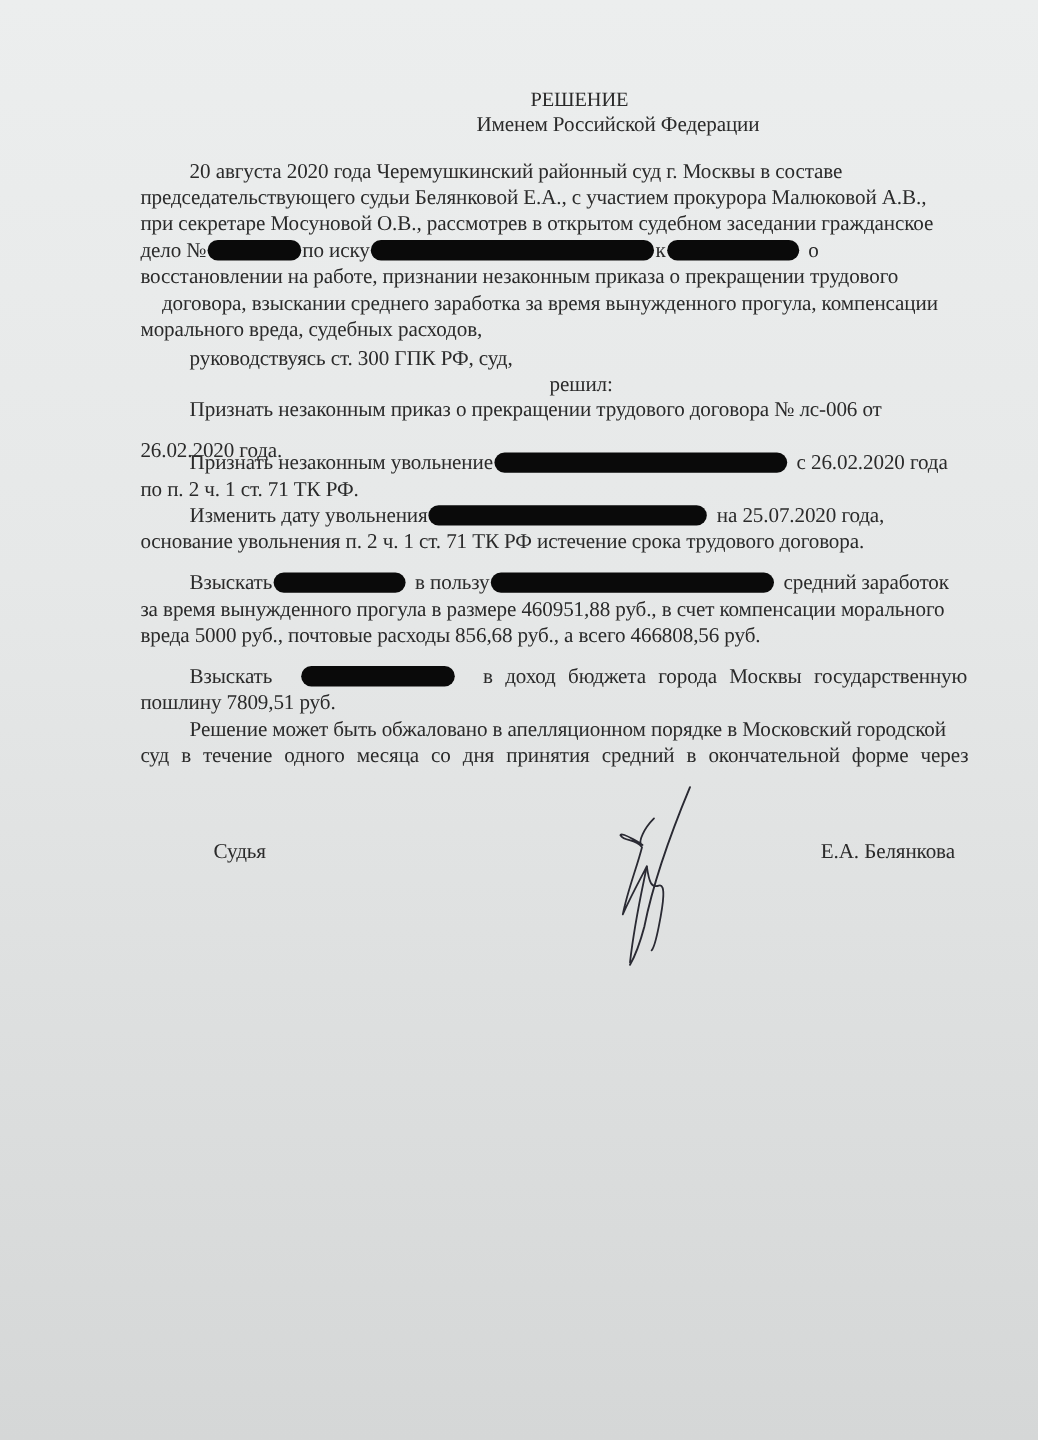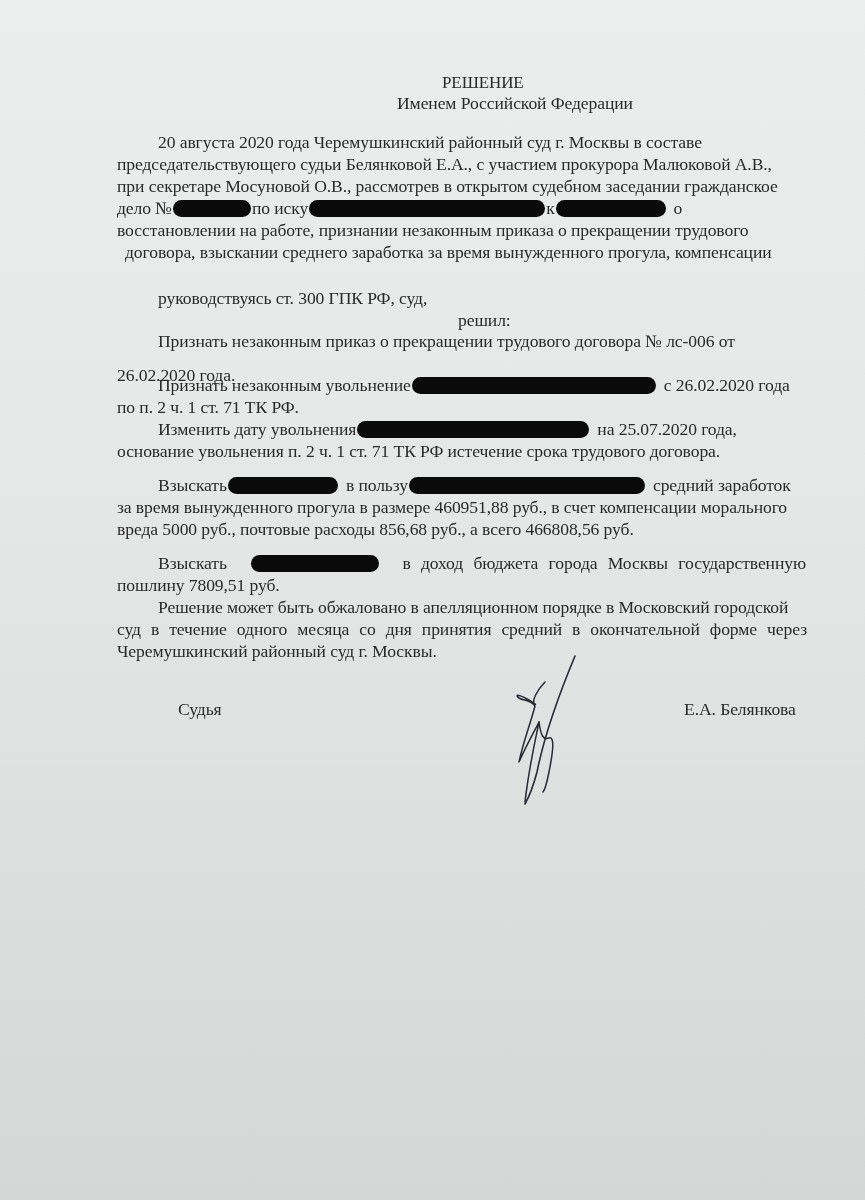--- a/index.html
+++ b/index.html
@@ -31,21 +31,22 @@
   <div class="line title" style="left:442px; top:72px;">РЕШЕНИЕ</div>
   <div class="line" style="left:397px; top:92px;">Именем Российской Федерации</div>
 
   <div class="line" style="left:158px; top:131px;">20 августа 2020 года Черемушкинский районный суд г. Москвы в составе</div>
   <div class="line" style="left:117px; top:153px;">председательствующего судьи Белянковой Е.А., с участием прокурора Малюковой А.В.,</div>
   <div class="line" style="left:117px; top:175px;">при секретаре Мосуновой О.В., рассмотрев в открытом судебном заседании гражданское</div>
   <div class="line" style="left:117px; top:197px;">
     <span>дело №</span><span class="redact" style="width:78px;"></span><span>по иску</span><span class="redact" style="width:236px;"></span><span>к</span><span class="redact" style="width:110px; margin-right:8px;"></span><span>о</span>
   </div>
   <div class="line" style="left:117px; top:219px;">восстановлении на работе, признании незаконным приказа о прекращении трудового</div>
-  <div class="line" style="left:125px; top:241px;">договора, взыскании среднего заработка за время вынужденного прогула, компенсации</div>
+  <div class="line" style="left:135px; top:241px;">договора, взыскании среднего заработка за время вынужденного прогула, компенсации</div>
+  <div class="line" style="left:117px; top:263px;">морального вреда, судебных расходов,</div>
 
   <div class="line" style="left:158px; top:287px;">руководствуясь ст. 300 ГПК РФ,  суд,</div>
   <div class="line" style="left:458px; top:309px;">решил:</div>
 
   <div class="line" style="left:158px; top:330px;">Признать незаконным приказ о прекращении трудового договора № лс-006 от</div>
   <div class="line" style="left:117px; top:364px;">26.02.2020 года.</div>
 
   <div class="line" style="left:158px; top:374px;">
     <span>Признать незаконным увольнение</span><span class="redact" style="width:244px; margin-right:8px;"></span><span>с 26.02.2020 года</span>
   </div>
@@ -64,21 +65,20 @@
 
   <div class="line" style="left:158px; top:552px; width:648px; display:flex; justify-content:space-between;">
     <span>Взыскать</span>
       <span class="redact" style="width:128px; align-self:center;"></span>
       <span style="word-spacing:6px;">в доход бюджета города Москвы государственную</span>
   </div>
   <div class="line" style="left:117px; top:574px;">пошлину 7809,51 руб.</div>
 
   <div class="line" style="left:158px; top:596px;">Решение может быть обжаловано в апелляционном порядке в Московский городской</div>
   <div class="line" style="left:117px; top:618px; width:690px; text-align:justify; text-align-last:justify; word-spacing:3px;">суд в течение одного месяца со дня принятия средний в окончательной форме через</div>
-  <div class="line" style="left:117px; top:640px;">Черемушкинский районный суд г. Москвы.</div>
 
   <div class="line" style="left:178px; top:698px;">Судья</div>
   <div class="line" style="left:684px; top:698px;">Е.А. Белянкова</div>
 
   <svg class="sig" width="80" height="160" viewBox="0 0 80 160">
     <path d="M70 4 C 55 40, 40 80, 32 120 C 28 135, 24 145, 20 152" stroke="#2a2a33" stroke-width="1.6" fill="none" stroke-linecap="round"></path>
     <path d="M40 30 C 32 38, 26 50, 30 52 C 34 54, 12 40, 12 44 C 16 50, 24 46, 30 54 C 26 70, 18 90, 14 110 C 22 92, 30 78, 34 70 C 30 90, 24 115, 20 150" stroke="#2a2a33" stroke-width="1.5" fill="none" stroke-linecap="round" stroke-linejoin="round"></path>
     <path d="M34 70 C 36 84, 38 88, 44 86 C 50 84, 48 100, 44 120 C 42 130, 40 138, 38 140" stroke="#2a2a33" stroke-width="1.5" fill="none" stroke-linecap="round"></path>
   </svg>
 

